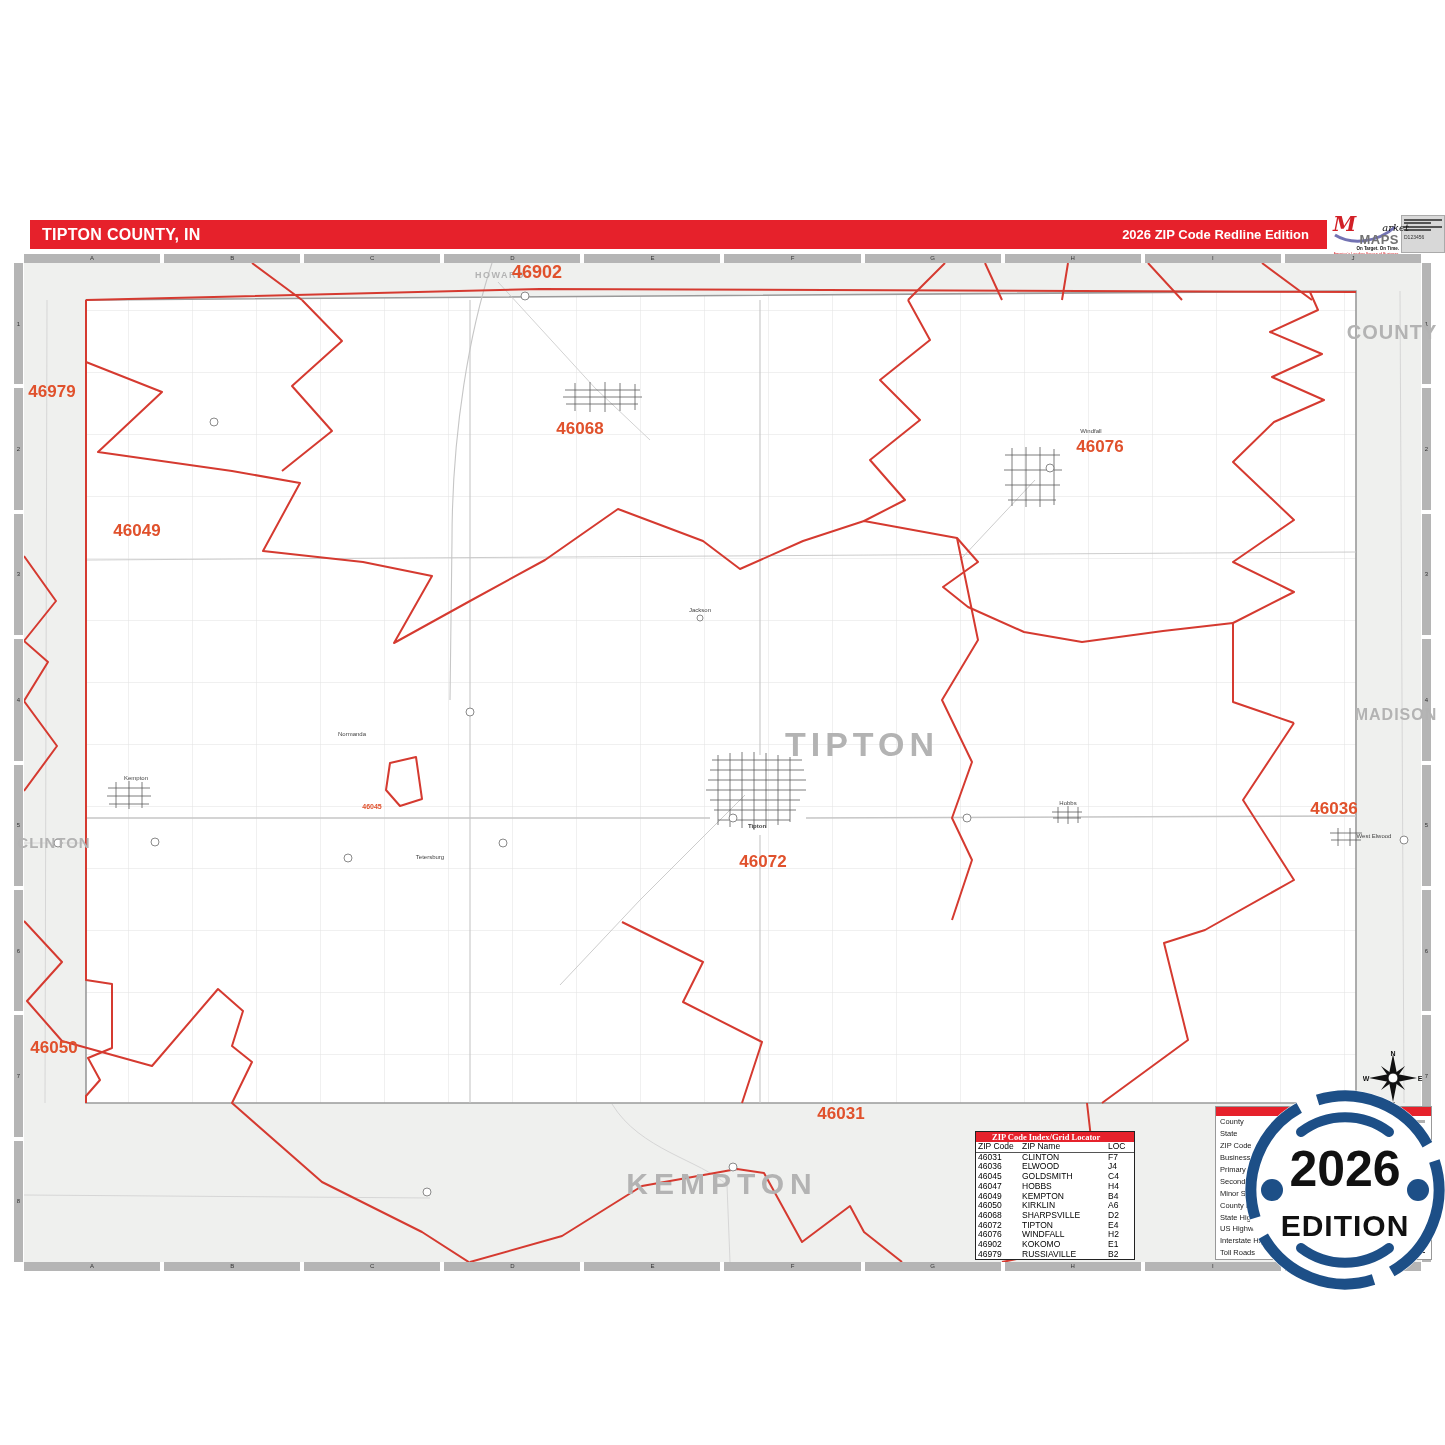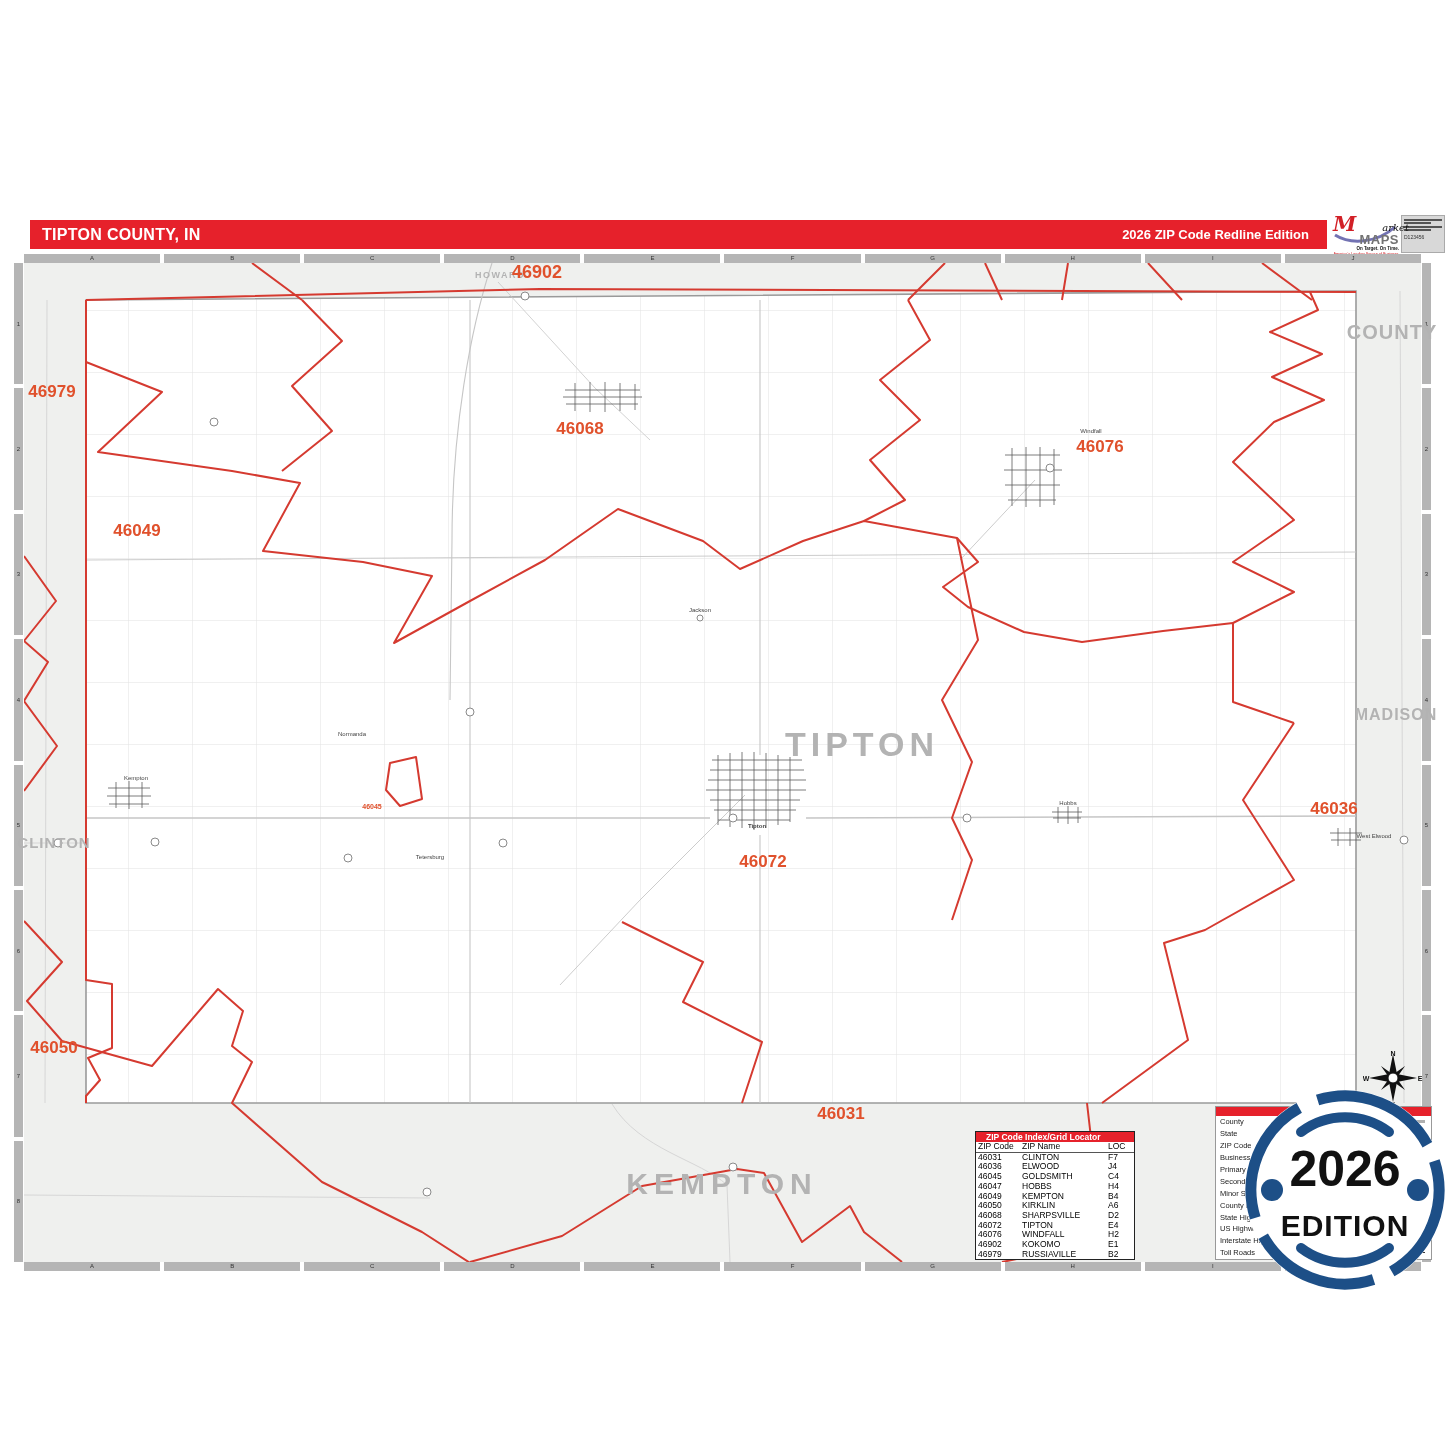--- a/index.html
+++ b/index.html
@@ -29,21 +29,21 @@
   .ruler-v{position:absolute;top:263px;width:9px;height:999px;display:flex;flex-direction:column;gap:4px;}
   .ruler-h .seg{flex:1;background:#b5b5b5;color:#333;font-size:6px;line-height:9px;text-align:center;}
   .ruler-v .seg{flex:1;background:#b5b5b5;color:#333;font-size:6px;display:flex;align-items:center;justify-content:center;}
   
   .county-label{position:absolute;transform:translate(-50%,-50%);color:#b3b3b3;font-weight:bold;white-space:nowrap;z-index:2;}
   .zip-label{position:absolute;transform:translate(-50%,-50%);color:#e0512c;font-weight:bold;
              font-size:17px;white-space:nowrap;z-index:2;}
   .town-label{position:absolute;transform:translate(-50%,-50%);color:#444;font-size:6px;white-space:nowrap;z-index:2;}
   
   #zip-index{position:absolute;left:975px;top:1131px;width:158px;z-index:3;background:#fff;border:1px solid #222;}
-  #zip-index .zi-title{background:#e6212b;color:#fff;font-weight:bold;font-size:8.5px;line-height:10px;padding-left:10px;}
+  #zip-index .zi-title{background:#e6212b;color:#fff;font-weight:bold;font-size:8.5px;line-height:10px;padding-left:16px;font-family:Liberation Serif, serif;}
   #zip-index table{border-collapse:collapse;width:100%;}
   #zip-index td{font-size:8.5px;line-height:9.7px;color:#000;padding:0 0 0 2px;white-space:nowrap;}
   #zip-index tr.hdr td{border-bottom:.5px solid #555;}
   #zip-index td.c0{width:42px;} #zip-index td.c1{width:84px;} #zip-index td.c2{width:26px;}
   
   #legend{position:absolute;left:1215px;top:1106px;width:217px;height:154px;background:#fff;
           border:1px solid #999;box-sizing:border-box;z-index:3;}
   #legend .lg-title{height:9px;background:#e6212b;}
   .lg-row{display:flex;align-items:center;justify-content:space-between;height:11.9px;padding:0 6px 0 4px;}
   .lg-row .lg-label{font-size:7.5px;color:#222;}

